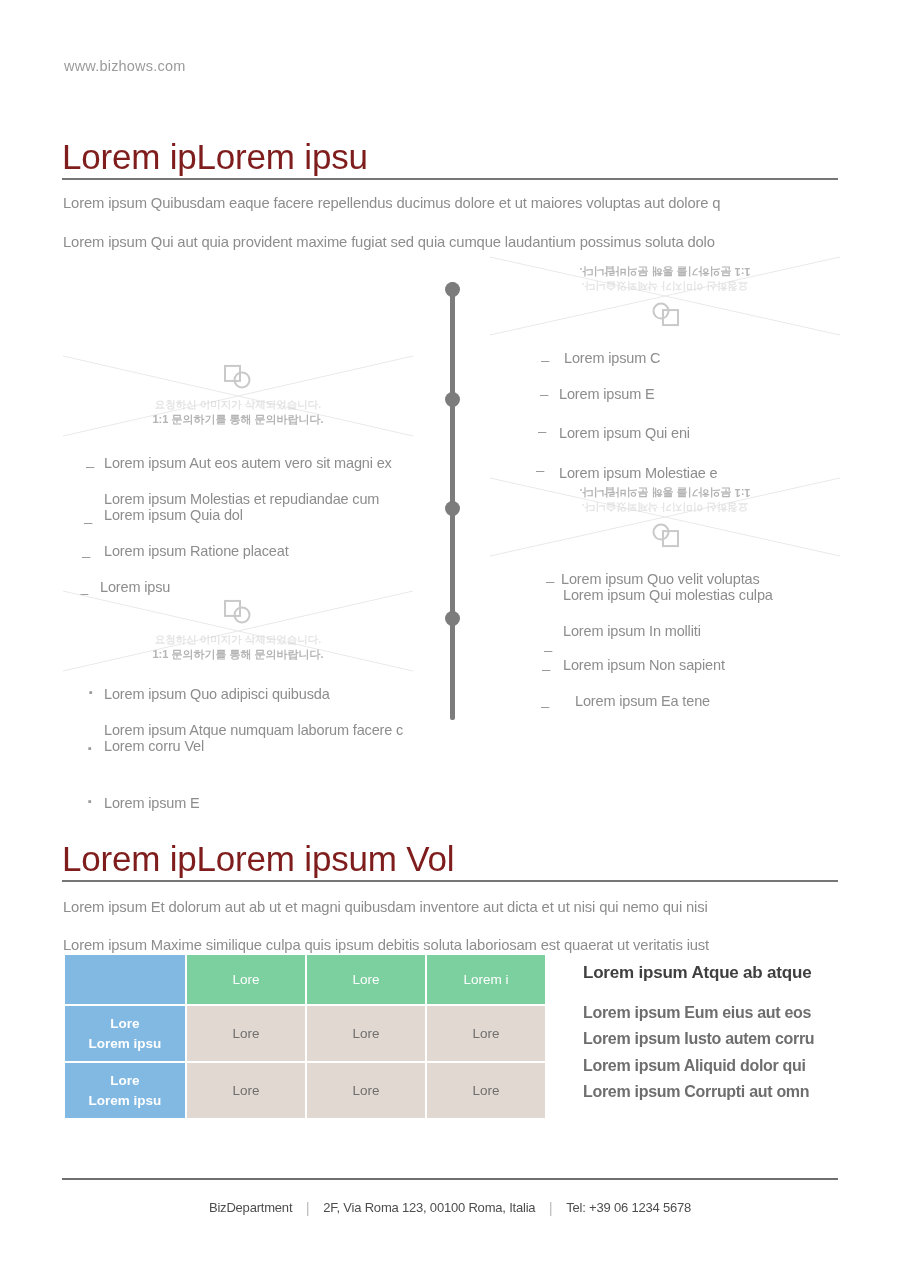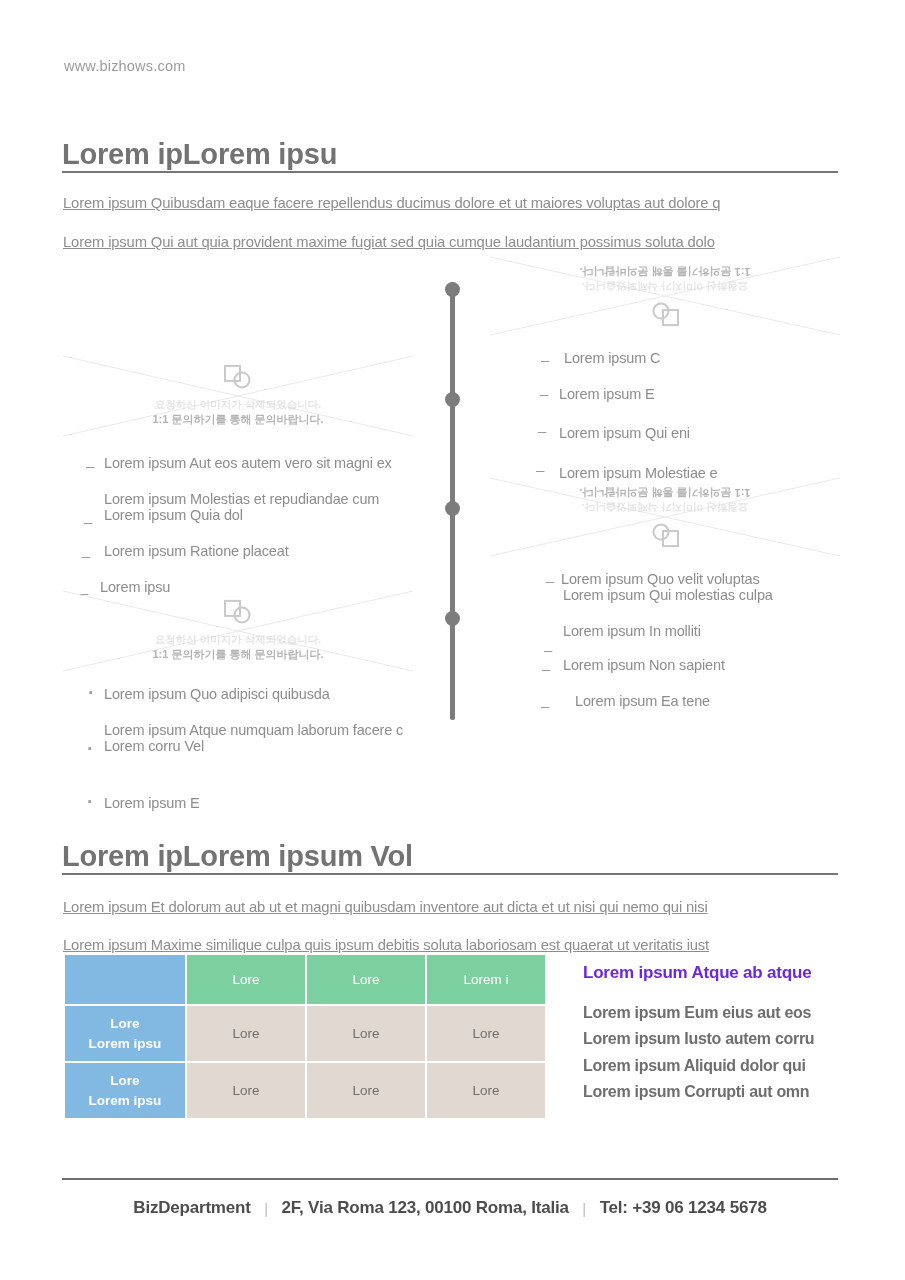--- a/index.html
+++ b/index.html
@@ -34,39 +34,38 @@
   .section-heading {
     position: absolute;
     left: 62px;
     width: 776px;
     border-bottom: 2px solid #767676;
     padding-bottom: 2px;
     box-sizing: border-box;
   }
   .section-heading .heading-text {
     display: block;
-    font-size: 29px;
-    font-weight: 700;
-    color: #737373;
+    font-size: 35px;
+    font-weight: 400;
+    color: #7f1d1d;
     line-height: 1.05;
     letter-spacing: -.2px;
     white-space: nowrap;
   }
   #heading-1 { top: 139px; }
   #heading-2 { top: 841px; }
 
   
   .para {
     position: absolute;
     left: 63px;
     font-size: 14.8px;
     color: #8d8d8d;
     letter-spacing: -.15px;
     white-space: nowrap;
-    text-decoration: underline;
   }
   #para-1 { top: 195px; }
   #para-2 { top: 234px; }
   #para-3 { top: 899px; }
   #para-4 { top: 937px; }
 
   
   .timeline {
     position: absolute;
     left: 450px;
@@ -195,21 +194,21 @@
   .side-notes {
     position: absolute;
     left: 583px;
     top: 963px;
     width: 280px;
   }
   .side-title {
     display: block;
     font-size: 17px;
     font-weight: bold;
-    color: #6d28d9;
+    color: #404040;
     letter-spacing: -.2px;
     white-space: nowrap;
     margin-bottom: 17px;
   }
   .side-item {
     display: block;
     font-size: 16px;
     font-weight: bold;
     color: #6e6e6e;
     letter-spacing: -.3px;
@@ -228,22 +227,22 @@
   }
   .footer {
     position: absolute;
     left: 62px;
     top: 1198px;
     width: 776px;
     text-align: center;
     white-space: nowrap;
   }
   .footer span.f-part {
-    font-size: 17px;
-    font-weight: bold;
+    font-size: 13px;
+    font-weight: normal;
     color: #4d4d4d;
     letter-spacing: -.2px;
   }
   .footer span.f-sep {
     display: inline-block;
     margin: 0 9px;
     color: #bdbdbd;
     font-size: 15px;
     font-weight: 400;
     position: relative;

